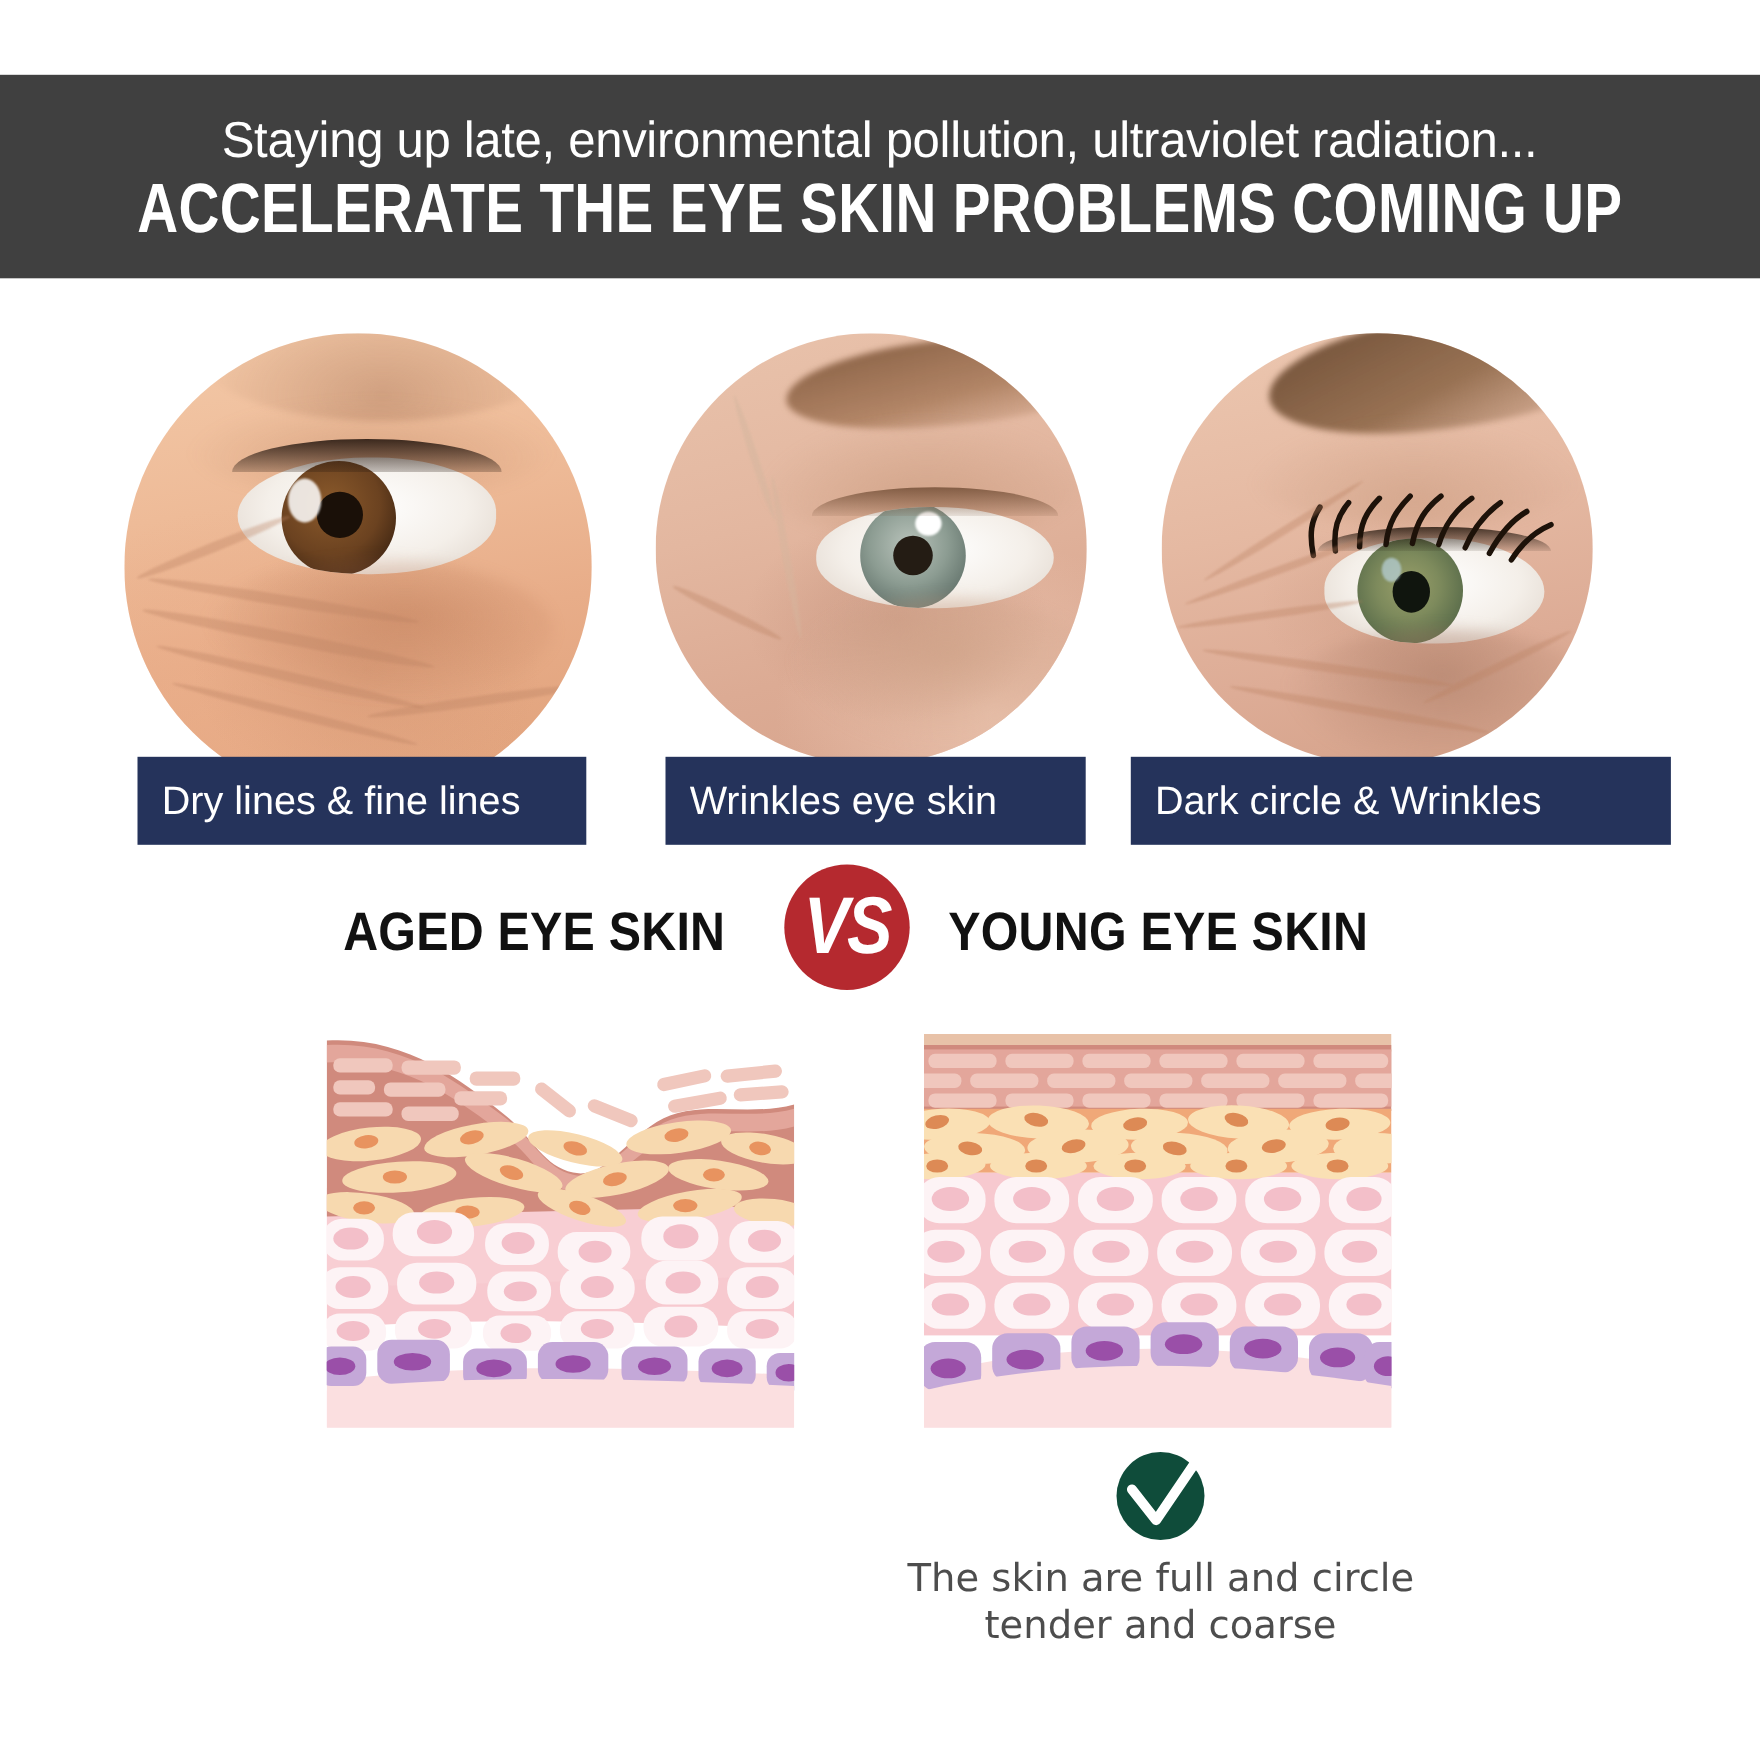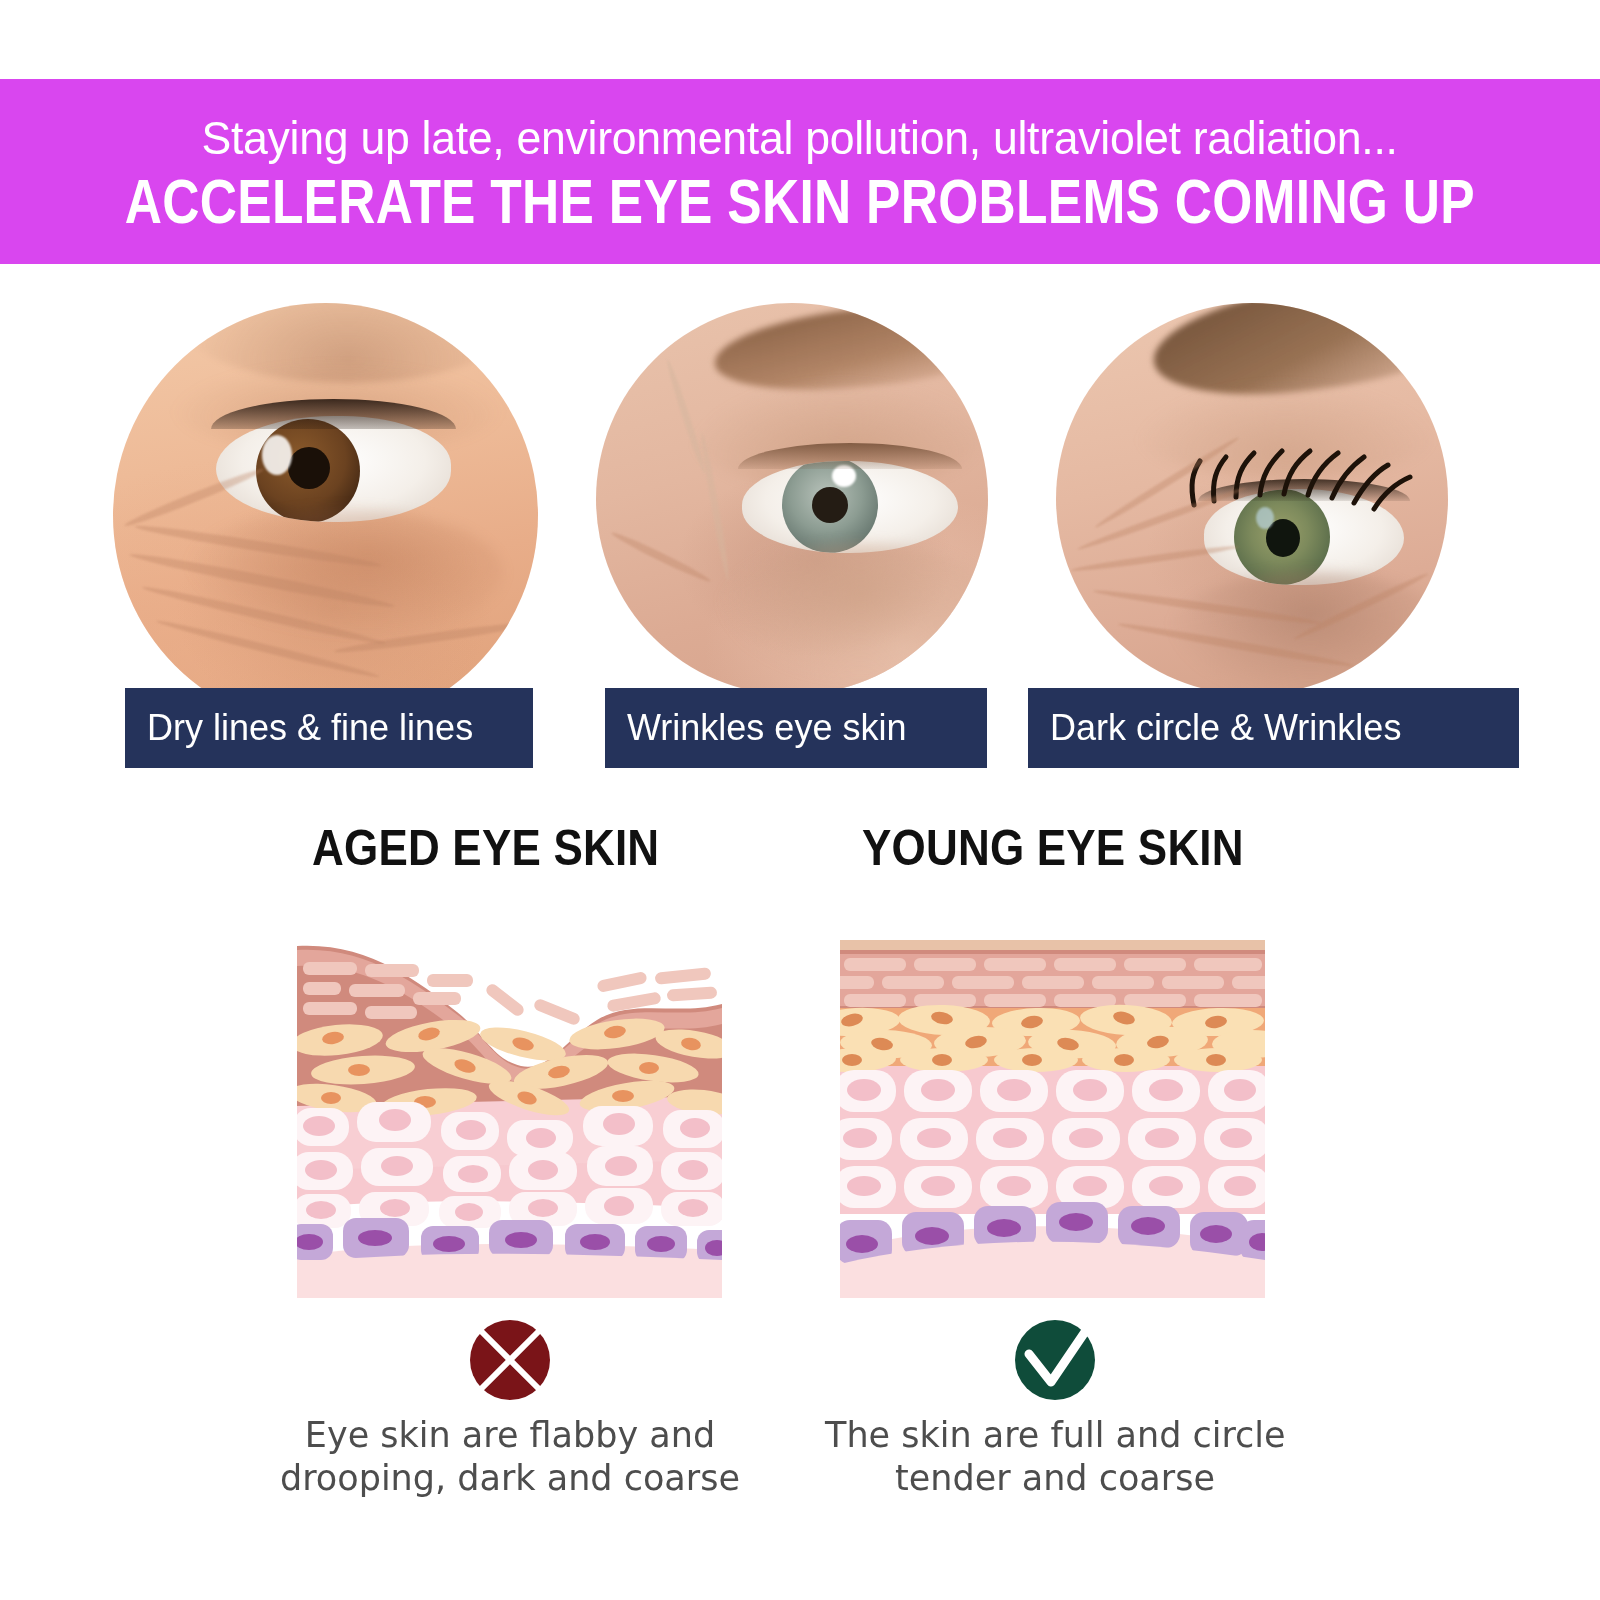--- a/index.html
+++ b/index.html
@@ -6,22 +6,22 @@
   html, body {
     width: 1600px; height: 1600px;
     background: #ffffff;
     font-family: "Liberation Sans", sans-serif;
     overflow: hidden;
   }
   #page { position: relative; width: 1600px; height: 1600px; background: #fff; }
 
   
   .banner {
-    position: absolute; left: 0; top: 79px; width: 1600px; height: 185px;
-    background: #d946ef;
+    position: absolute; left: 0; top: 68px; width: 1600px; height: 185px;
+    background: #404040;
     display: flex; flex-direction: column;
     align-items: center; justify-content: center;
   }
   .banner-line1 {
     color: #ffffff;
     font-size: 46px;
     font-weight: 400;
     letter-spacing: -0.3px;
     white-space: nowrap;
     line-height: 1.05;
@@ -284,20 +284,23 @@
       <div class="wrinkle" style="left:36px; top:300px; width:230px; height:8px; transform:rotate(8deg);"></div>
       <div class="wrinkle" style="left:60px; top:338px; width:240px; height:8px; transform:rotate(10deg);"></div>
       <div class="wrinkle" style="left:230px; top:300px; width:150px; height:7px; transform:rotate(-26deg);"></div>
     </div>
     <div class="eye-label" style="left:1028px; top:688px; width:491px; height:80px;">Dark circle &amp; Wrinkles</div>
   </div>
 
   <div class="vs-row">
     <div class="vs-aged">AGED EYE SKIN</div>
     <div class="vs-young">YOUNG EYE SKIN</div>
+  </div>
+  <div class="vs-badge">
+    <span>VS</span>
   </div>
 
   <div class="diagram left">
     <svg viewBox="0 0 425 378" preserveAspectRatio="none">
       <defs>
         <clipPath id="clipAged">
             <rect x="0" y="0" width="425" height="378"></rect>
           </clipPath>
       </defs>
       <g clip-path="url(#clipAged)">
@@ -569,34 +572,20 @@
           <ellipse cx="308" cy="306" rx="17" ry="9"></ellipse>
           <ellipse cx="376" cy="314" rx="16" ry="9"></ellipse>
           <ellipse cx="422" cy="322" rx="13" ry="9"></ellipse>
         </g>
 
         <path d="M0 344 C120 316 260 314 425 340 L425 378 L0 378 Z" fill="#fbdfe0"></path>
       </g>
     </svg>
   </div>
 
-  <div class="result left">
-    <div class="result-icon bad">
-      <svg class="mark" viewBox="0 0 80 80">
-        <g stroke="#ffffff" stroke-width="6" stroke-linecap="round">
-          <line x1="8" y1="8" x2="72" y2="72"></line>
-          <line x1="72" y1="8" x2="8" y2="72"></line>
-        </g>
-      </svg>
-    </div>
-    <div class="result-caption">
-      <span>Eye skin are flabby and</span>
-      <span>drooping, dark and coarse</span>
-    </div>
-  </div>
 
   <div class="result right">
     <div class="result-icon good">
       <svg class="mark" viewBox="0 0 80 80">
         <path d="M14 34 L36 62 L74 6" fill="none" stroke="#ffffff" stroke-width="9" stroke-linecap="round" stroke-linejoin="round"></path>
       </svg>
     </div>
     <div class="result-caption">
       <span>The skin are full and circle</span>
       <span>tender and coarse</span>

